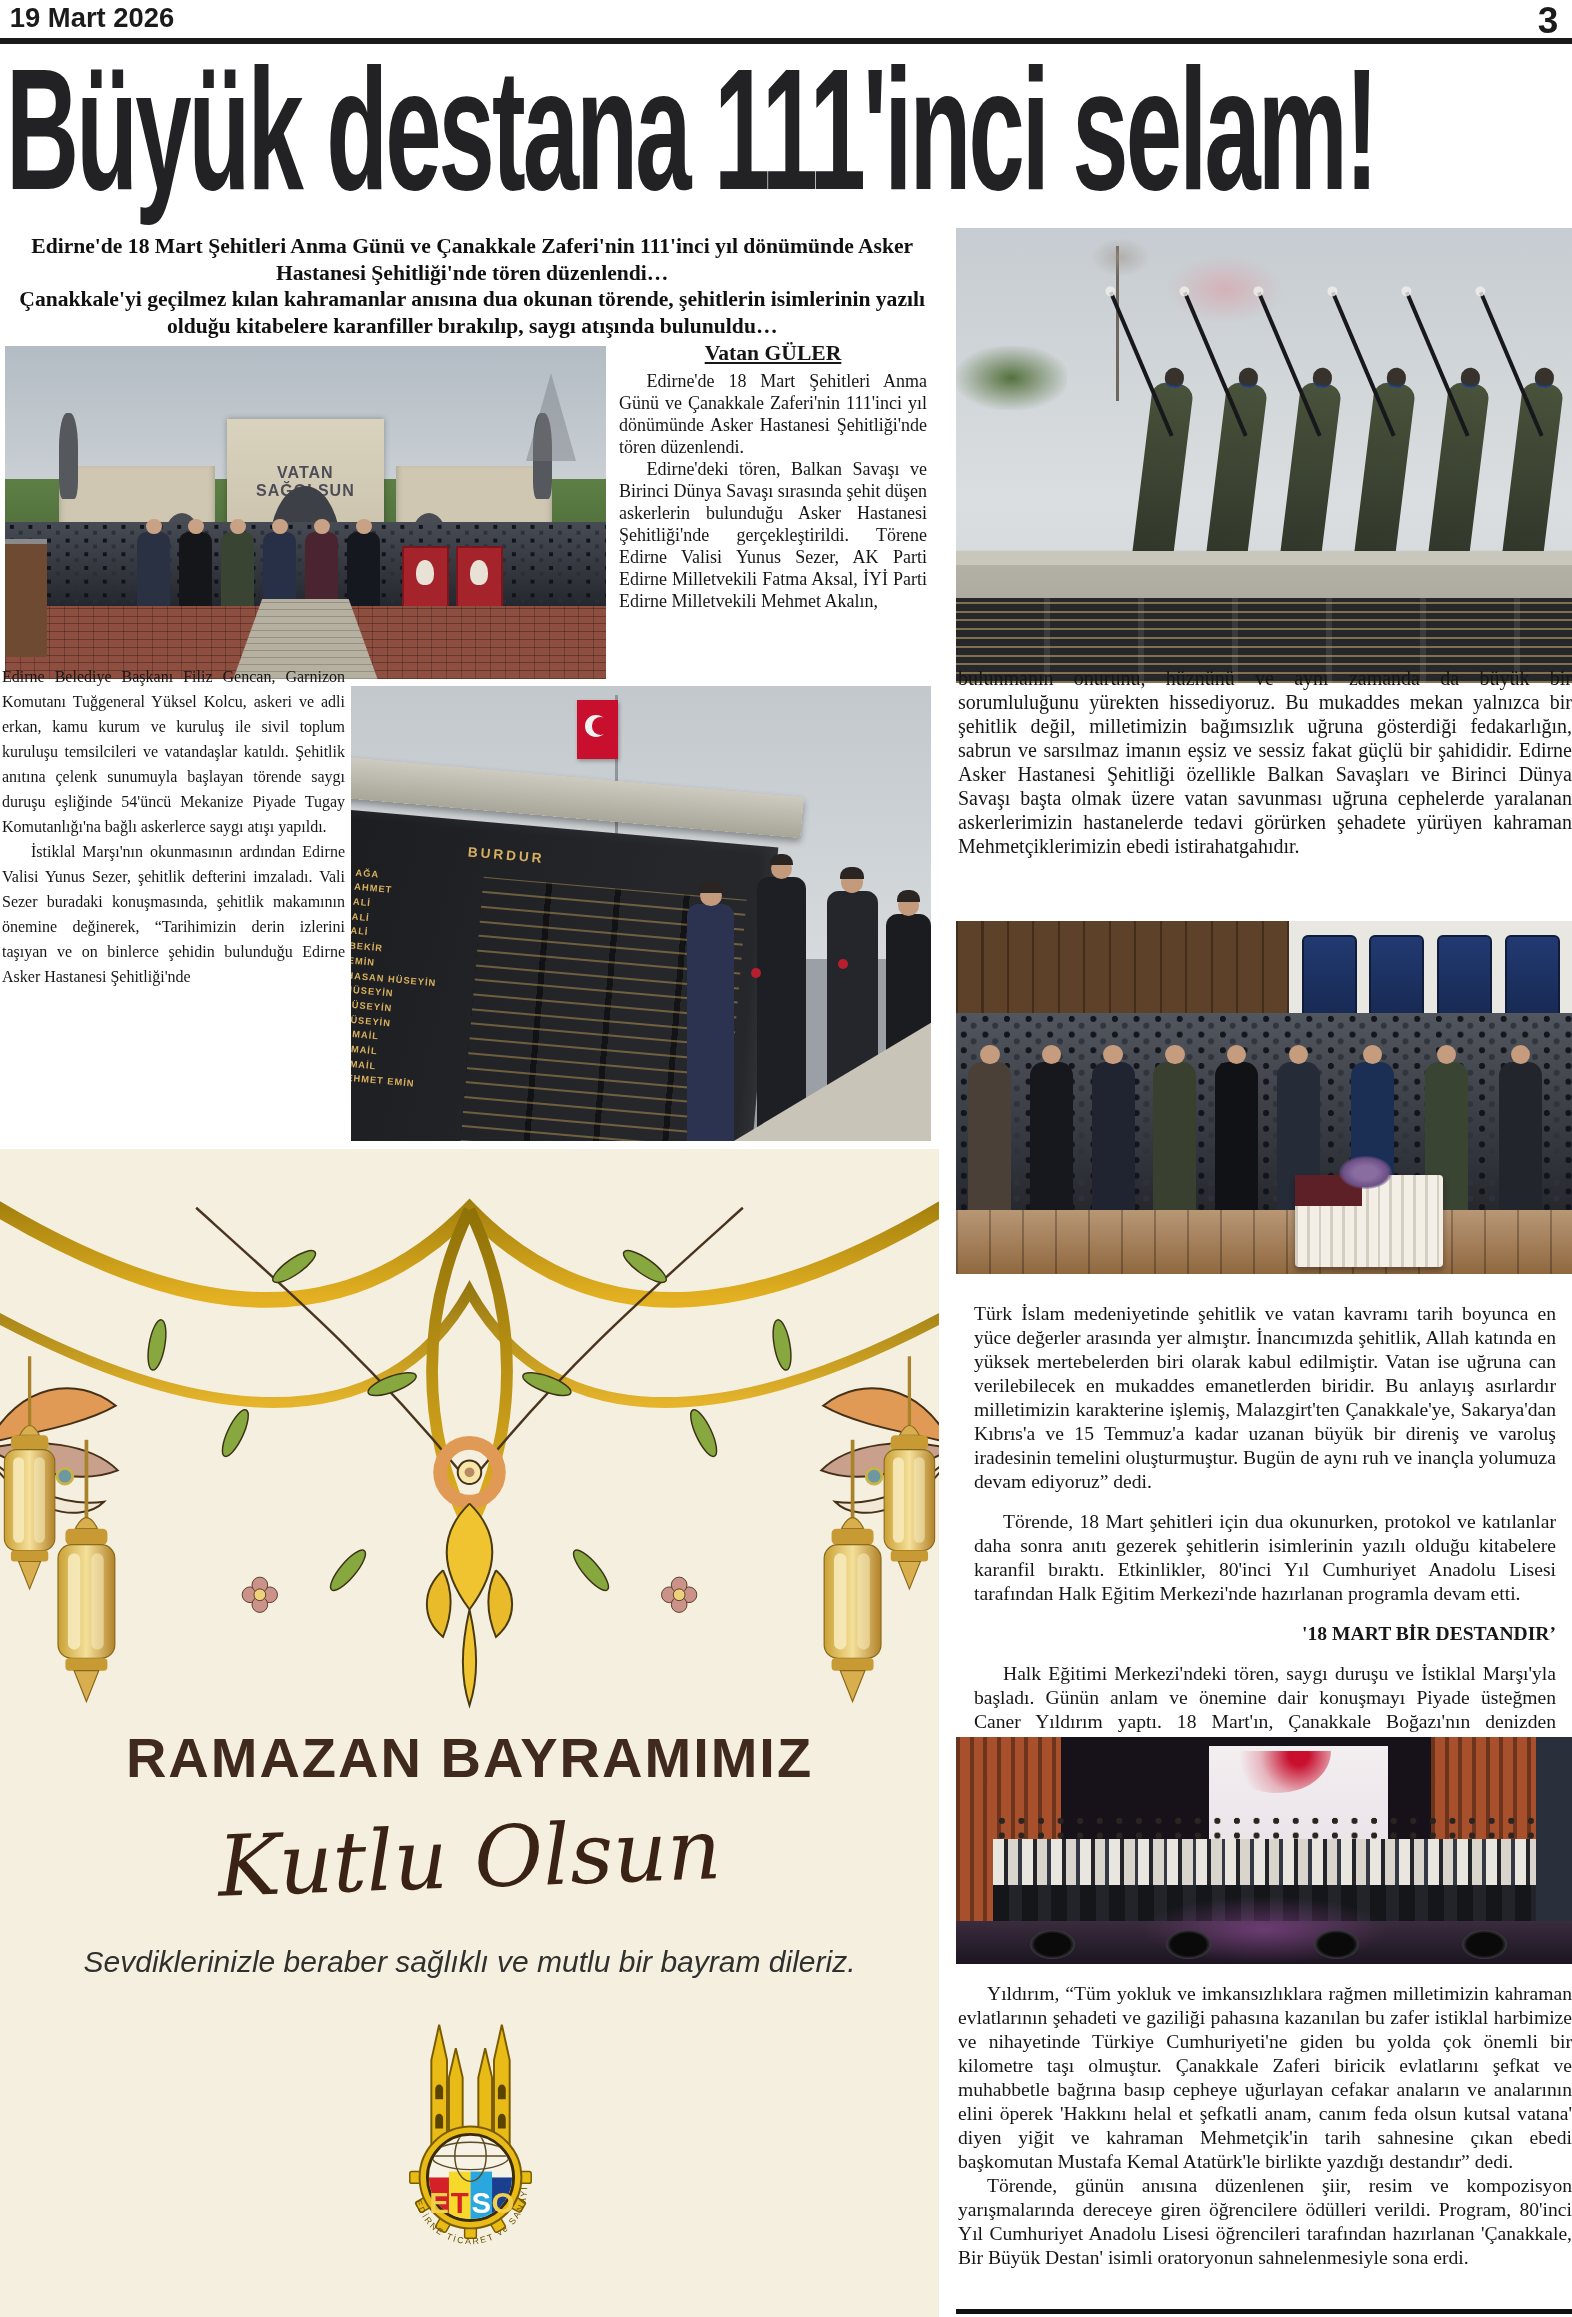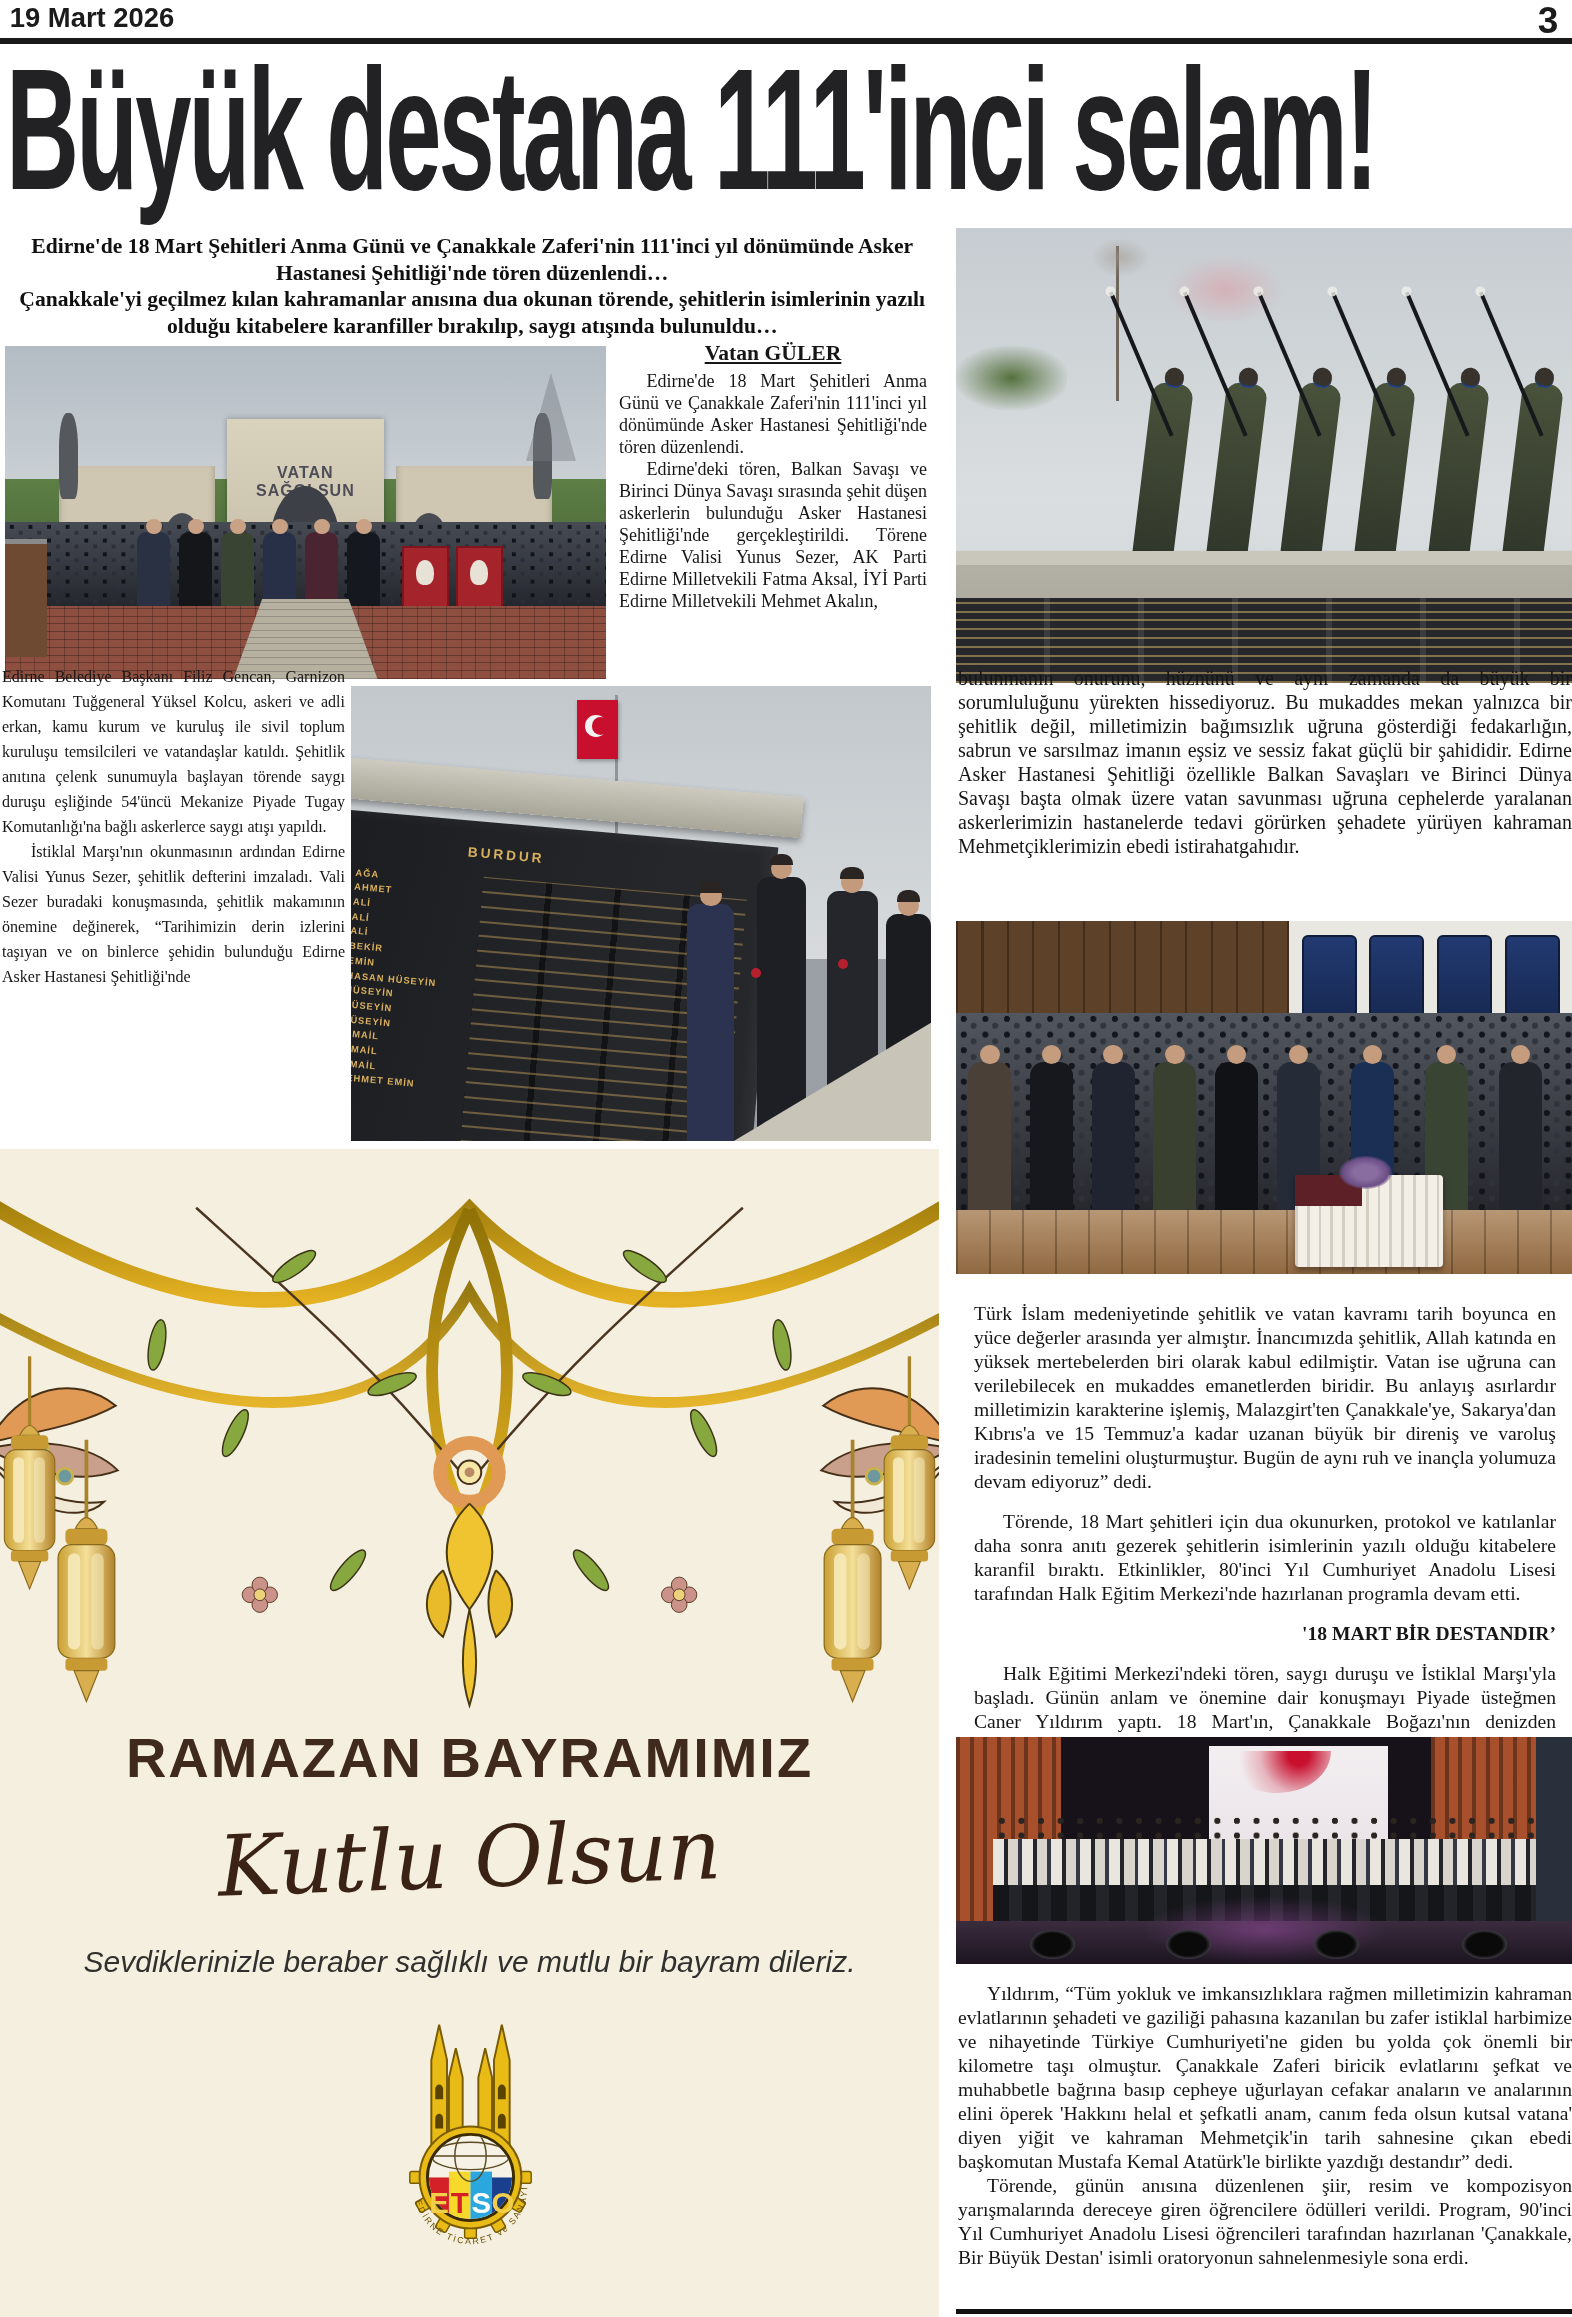--- a/index.html
+++ b/index.html
@@ -342,21 +342,21 @@
     <div class="abs stagefloor"></div>
     <div class="abs glow"></div>
     <div class="abs light li1"></div>
     <div class="abs light li2"></div>
     <div class="abs light li3"></div>
     <div class="abs light li4"></div>
   </div>
 
   <div class="abs right3">
     <p>Yıldırım, “Tüm yokluk ve imkansızlıklara rağmen milletimizin kahraman evlatlarının şehadeti ve gaziliği pahasına kazanılan bu zafer istiklal harbimize ve nihayetinde Türkiye Cumhuriyeti'ne giden bu yolda çok önemli bir kilometre taşı olmuştur. Çanakkale Zaferi biricik evlatlarını şefkat ve muhabbetle bağrına basıp cepheye uğurlayan cefakar anaların ve analarının elini öperek 'Hakkını helal et şefkatli anam, canım feda olsun kutsal vatana' diyen yiğit ve kahraman Mehmetçik'in tarih sahnesine çıkan ebedi başkomutan Mustafa Kemal Atatürk'le birlikte yazdığı destandır” dedi.</p>
-    <p>Törende, günün anısına düzenlenen şiir, resim ve kompozisyon yarışmalarında dereceye giren öğrencilere ödülleri verildi. Program, 90'inci Yıl Cumhuriyet Anadolu Lisesi öğrencileri tarafından hazırlanan 'Çanakkale, Bir Büyük Destan' isimli oratoryonun sahnelenmesiyle sona erdi.</p>
+    <p>Törende, günün anısına düzenlenen şiir, resim ve kompozisyon yarışmalarında dereceye giren öğrencilere ödülleri verildi. Program, 80'inci Yıl Cumhuriyet Anadolu Lisesi öğrencileri tarafından hazırlanan 'Çanakkale, Bir Büyük Destan' isimli oratoryonun sahnelenmesiyle sona erdi.</p>
   </div>
   <div class="abs bot-rule"></div>
 
   <div class="abs ad">
     <svg class="abs" style="left:0;top:0;" width="939" height="580" viewBox="0 0 958 592">
       <defs>
         <linearGradient id="gg" x1="0" y1="0" x2="0" y2="1">
           <stop offset="0" stop-color="#8f7107"></stop>
             <stop offset="1" stop-color="#e4b122"></stop>
         </linearGradient>

